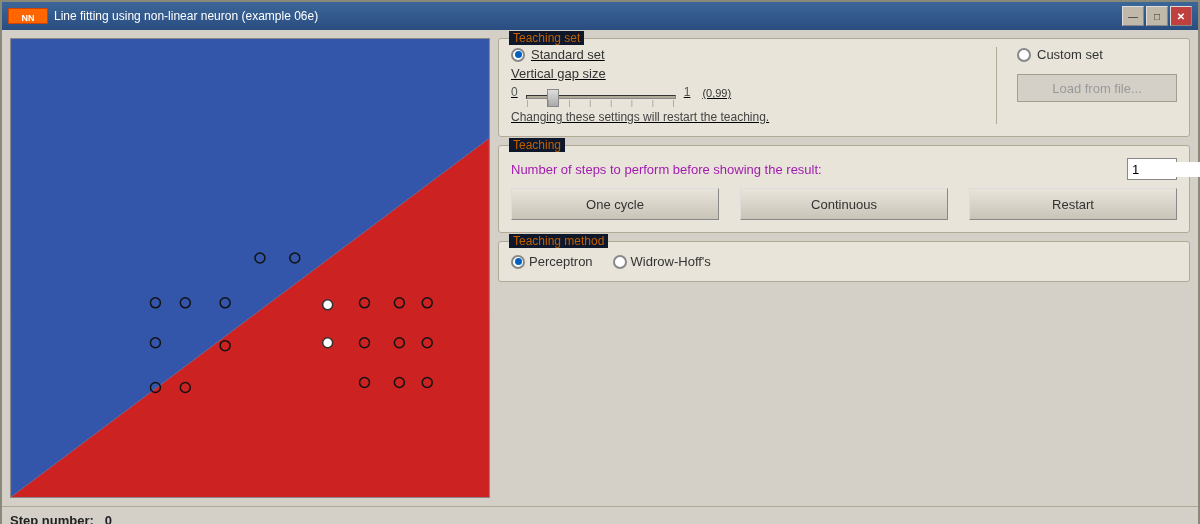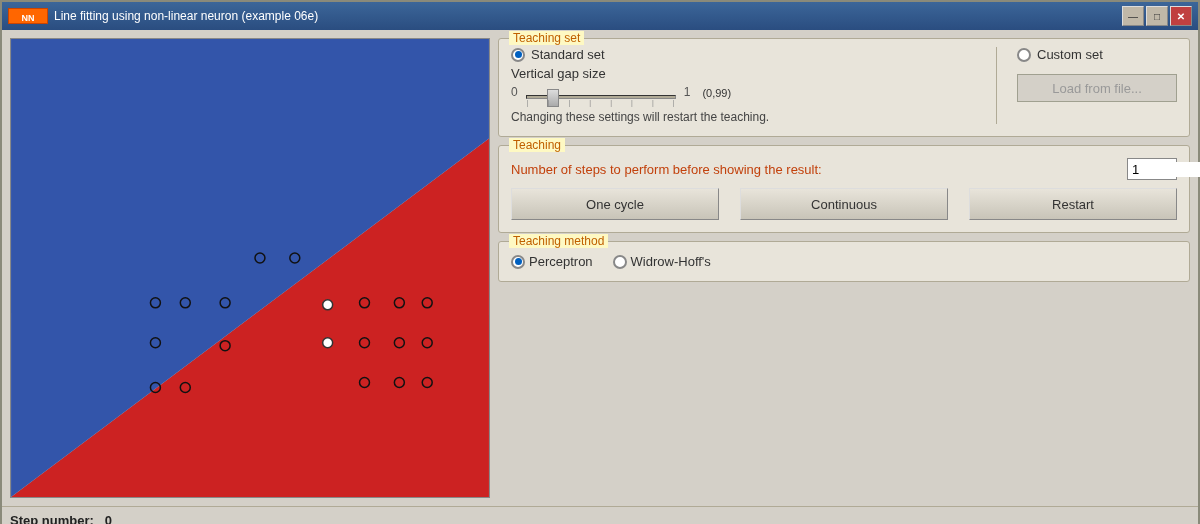--- a/index.html
+++ b/index.html
@@ -114,21 +114,21 @@
       background: #e8e4da;
       border-radius: 3px;
       padding: 8px 12px 12px 12px;
       position: relative;
     }
 
     .group-label {
       position: absolute;
       top: -8px;
       left: 10px;
-      background: #fef9c3;
+      background: #0f172a;
       padding: 0 4px;
       color: #c06000;
       font-size: 12px;
       font-weight: normal;
     }
 
     
     .radio-row {
       display: flex;
       align-items: center;
@@ -228,21 +228,21 @@
     .steps-row {
       display: flex;
       align-items: center;
       gap: 8px;
       margin-bottom: 8px;
       margin-top: 4px;
     }
 
     .steps-label {
       font-size: 13px;
-      color: #c2410c;
+      color: #a21caf;
       flex: 1;
     }
 
     .spinbox {
       width: 50px;
       height: 22px;
       border: 1px solid #888;
       background: white;
       display: flex;
       align-items: center;
@@ -293,20 +293,21 @@
       margin-top: 8px;
     }
 
     .teaching-set-content {
       display: flex;
       gap: 12px;
     }
 
     .teaching-set-left {
       flex: 1;
+      text-decoration: underline;
     }
 
     .teaching-set-right {
       width: 160px;
       display: flex;
       flex-direction: column;
     }
 
     .divider-v {
       width: 1px;

